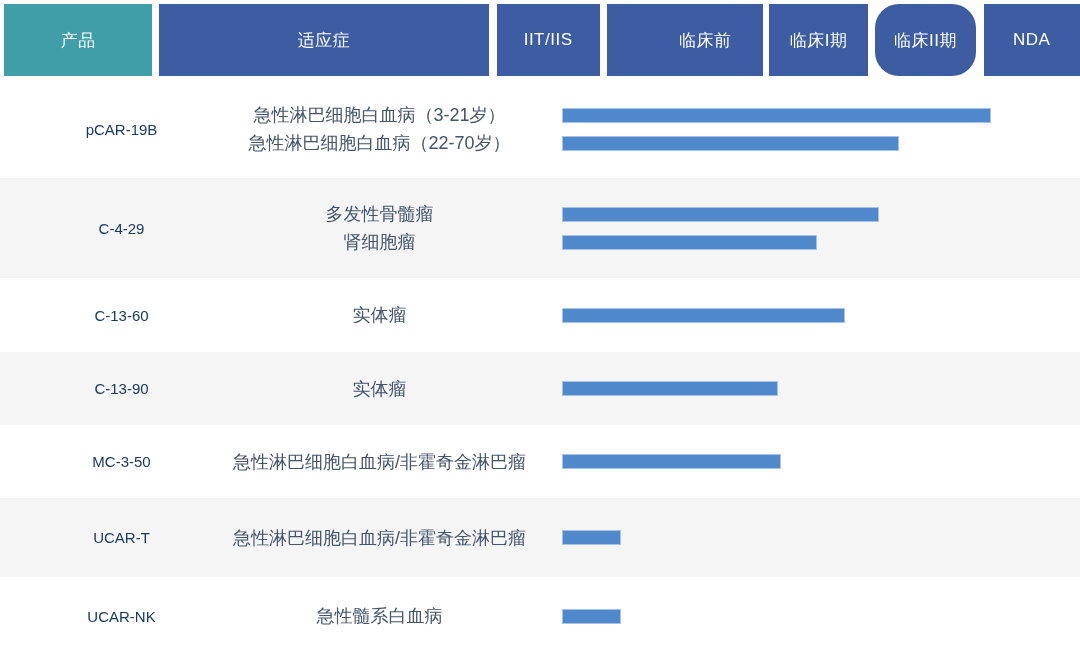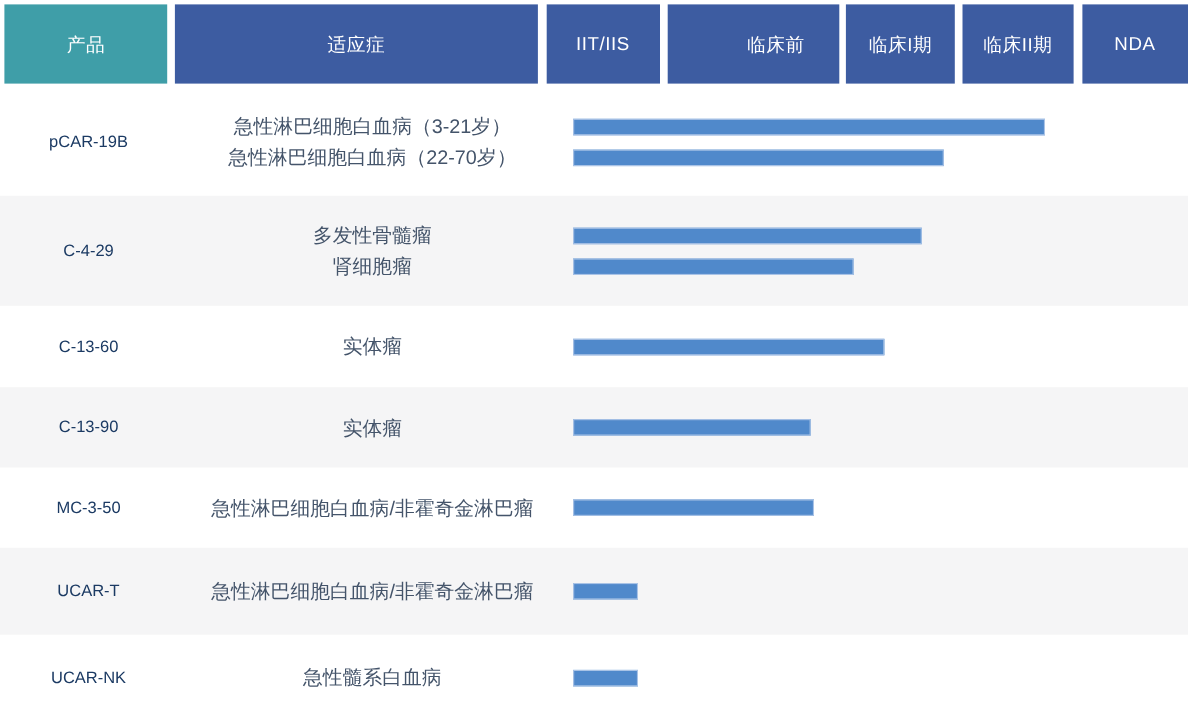--- a/index.html
+++ b/index.html
@@ -20,33 +20,33 @@
     height:72px;
     display:flex;align-items:center;justify-content:center;
     color:#ffffff;font-weight:normal;font-size:17px;
     letter-spacing:0.5px;
   }
   .h-product{width:157px;margin-right:7px;background:var(--teal);}
   .h-ind{width:348px;margin-right:8px;background:var(--hblue);}
   .h-s1{width:109px;margin-right:7px;background:var(--hblue);}
   .h-s2{width:122px;margin-right:6px;background:var(--hblue);padding-left:41px;}
   .h-s3{width:105px;margin-right:7px;background:var(--hblue);}
-  .h-s4{width:106px;margin-right:8px;background:var(--hblue);}
+  .h-s4{width:106px;margin-right:8px;background:var(--hblue);border-radius:24px;}
   .h-s5{width:102px;background:var(--hblue);}
   
   .rows{margin-top:4px;}
   .row{
     display:flex;align-items:stretch;
     width:1080px;
   }
   .row.alt{background:#f5f5f6;}
   .pcell{
     width:161px;
     display:flex;align-items:center;justify-content:center;
-    color:#1b3a63;font-size:15px;
+    color:#1b3a63;font-size:15px;padding-left:41px;
   }
   .programs{
     flex:1;
     display:flex;flex-direction:column;justify-content:center;
   }
   .program{display:flex;align-items:center;height:28px;}
   .icell{
     width:355px;text-align:center;
     color:#44546a;font-size:18px;
   }

